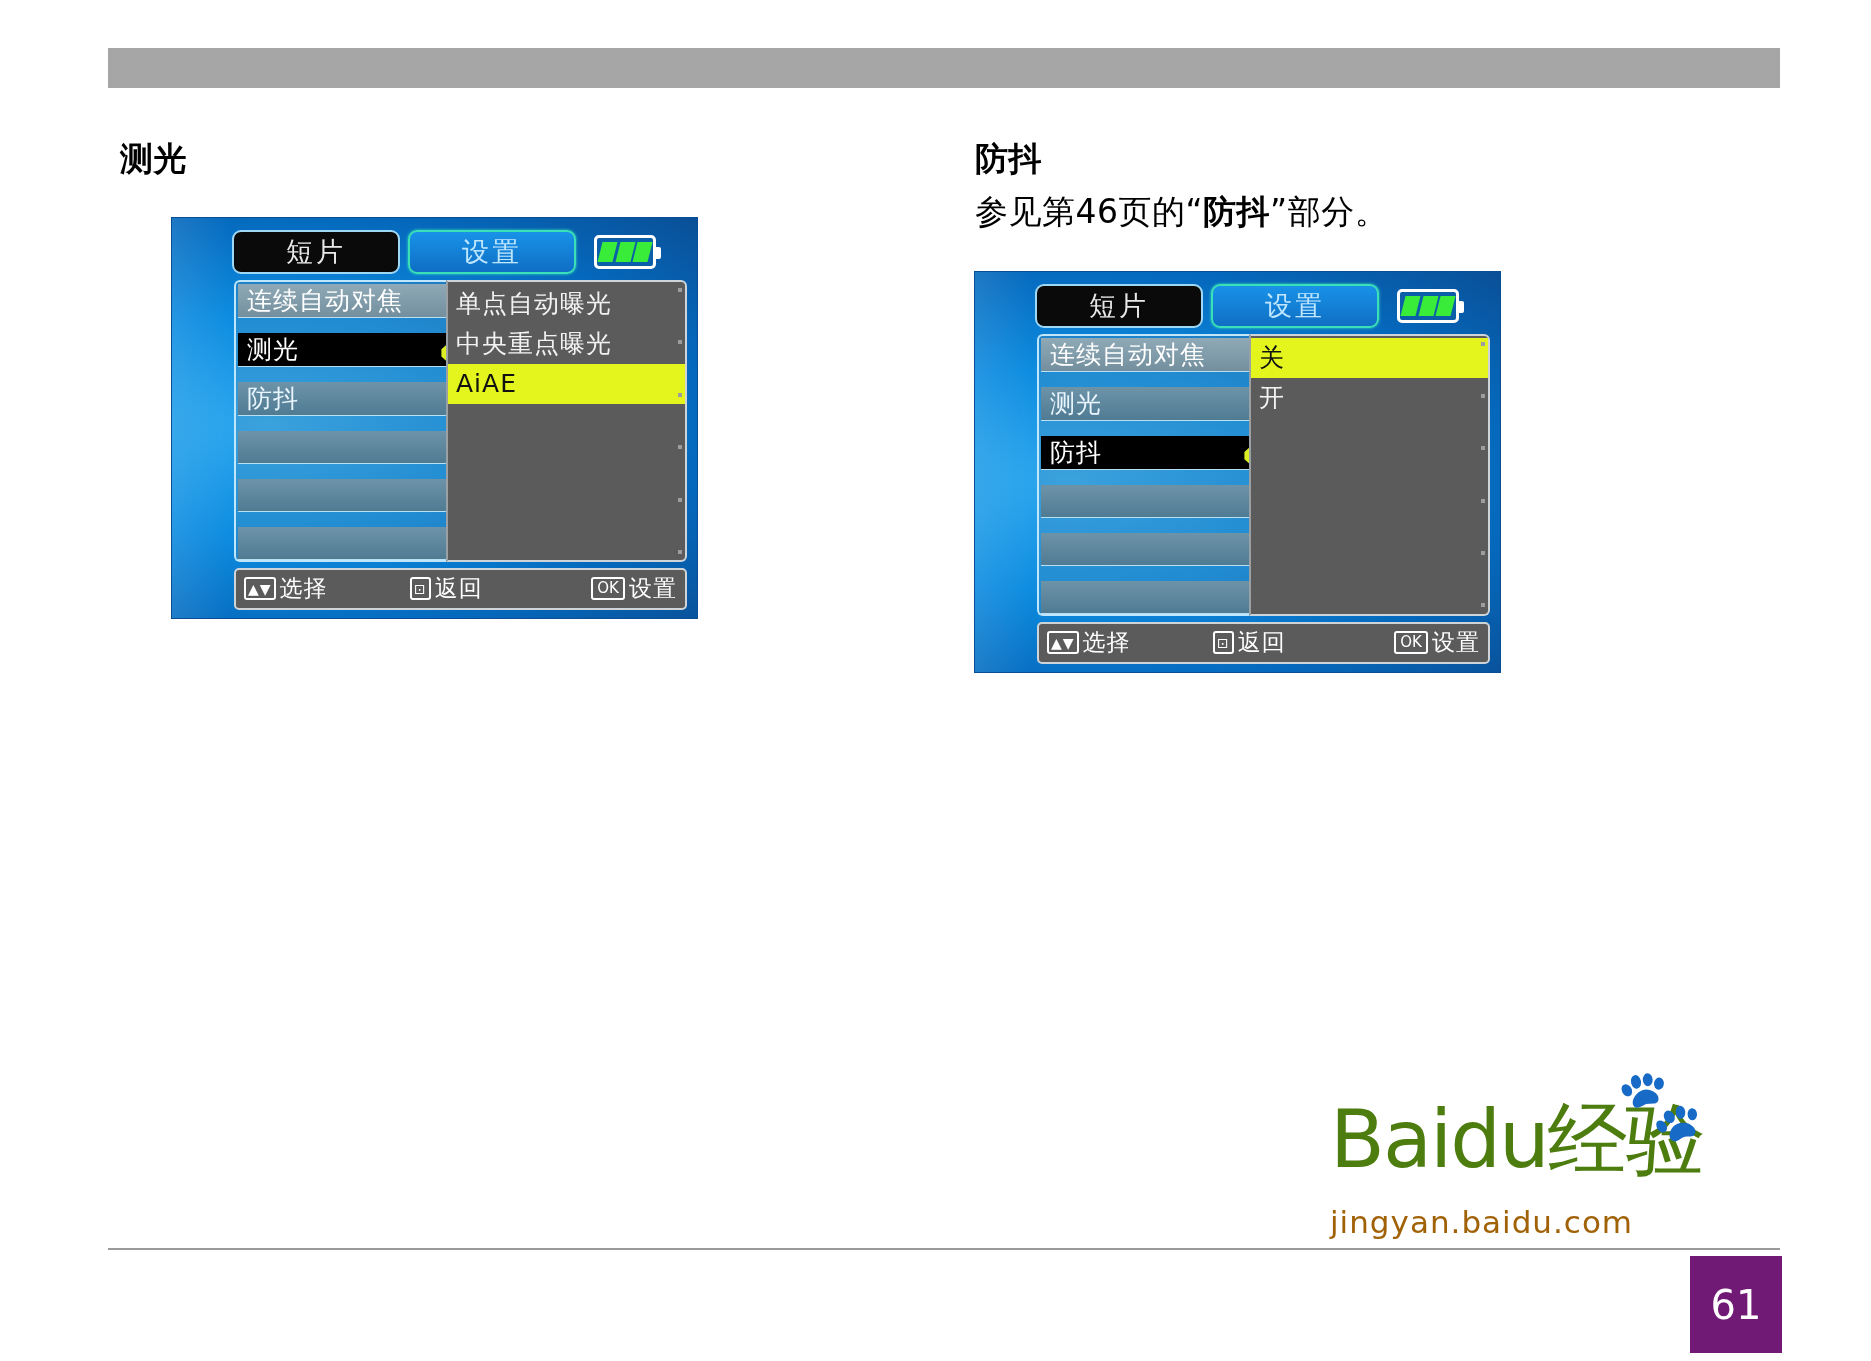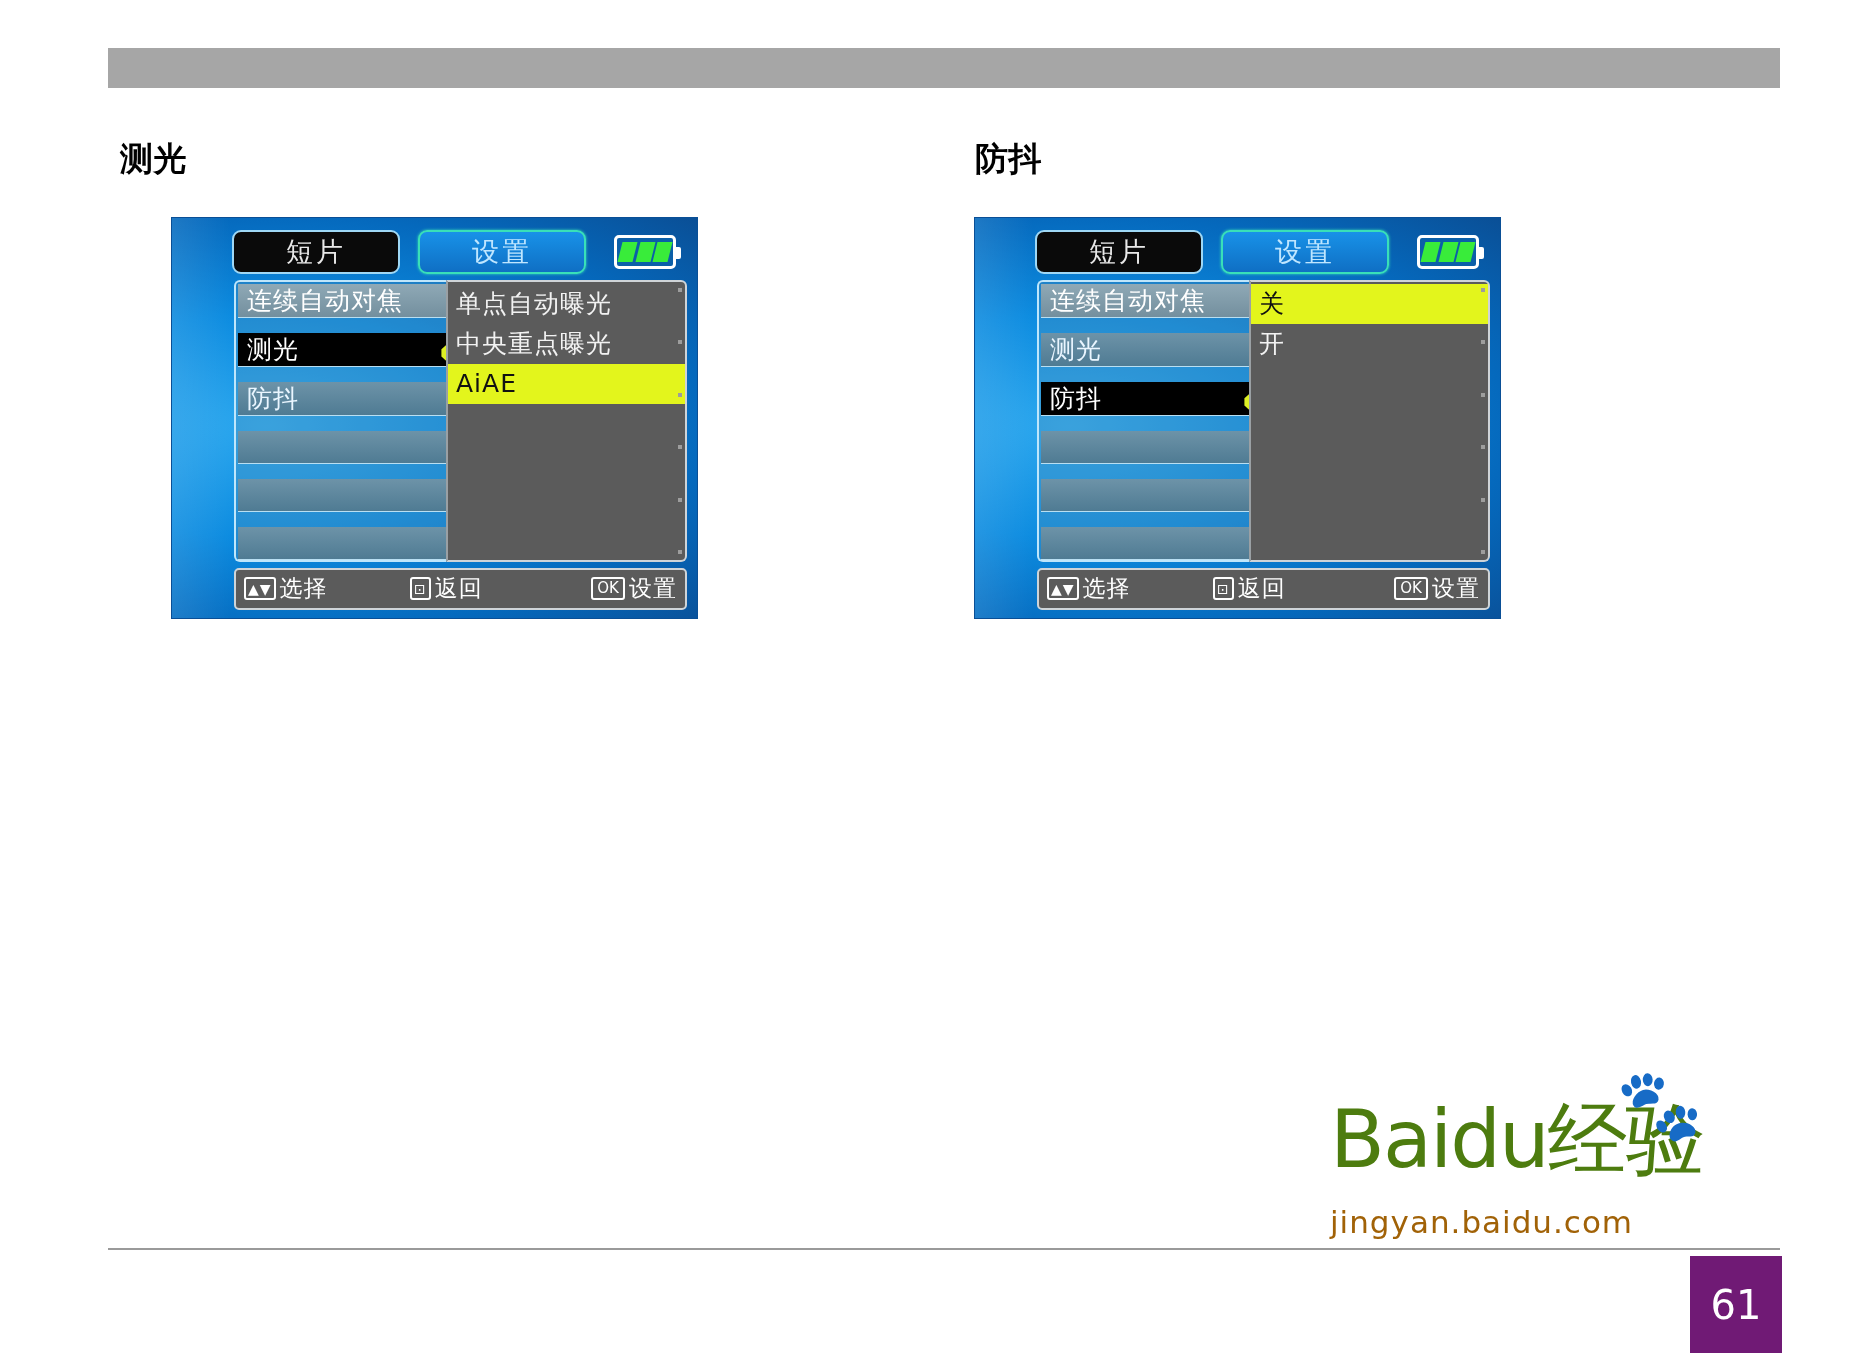--- a/index.html
+++ b/index.html
@@ -77,21 +77,21 @@
 
   
   .tabs {
     position: absolute;
     left: 60px;
     top: 10px;
     right: 8px;
     height: 48px;
     display: flex;
     align-items: center;
-    gap: 18px;
+    gap: 8px;
   }
   .tab {
     height: 44px;
     min-width: 168px;
     border-radius: 9px;
     display: flex;
     align-items: center;
     justify-content: center;
     font-size: 27px;
     letter-spacing: 3px;
@@ -416,20 +416,21 @@
       <div class="hint h3">
         <span class="keyglyph wide">OK</span>
         <span>设置</span>
       </div>
     </div>
   </div>
 </div>
 
 <div class="col col-right">
   <h2 class="sec-title">防抖</h2>
+  <p class="sec-body"><span>参见第46页的</span><span>“</span><b>防抖</b><span>”</span><span>部分。</span></p>
 
   <div class="lcd lcd-right">
     <div class="tabs">
       <div class="tab tab-movie">
         <span>短片</span>
       </div>
       <div class="tab tab-setup">
         <span>设置</span>
       </div>
       <div class="battery">

